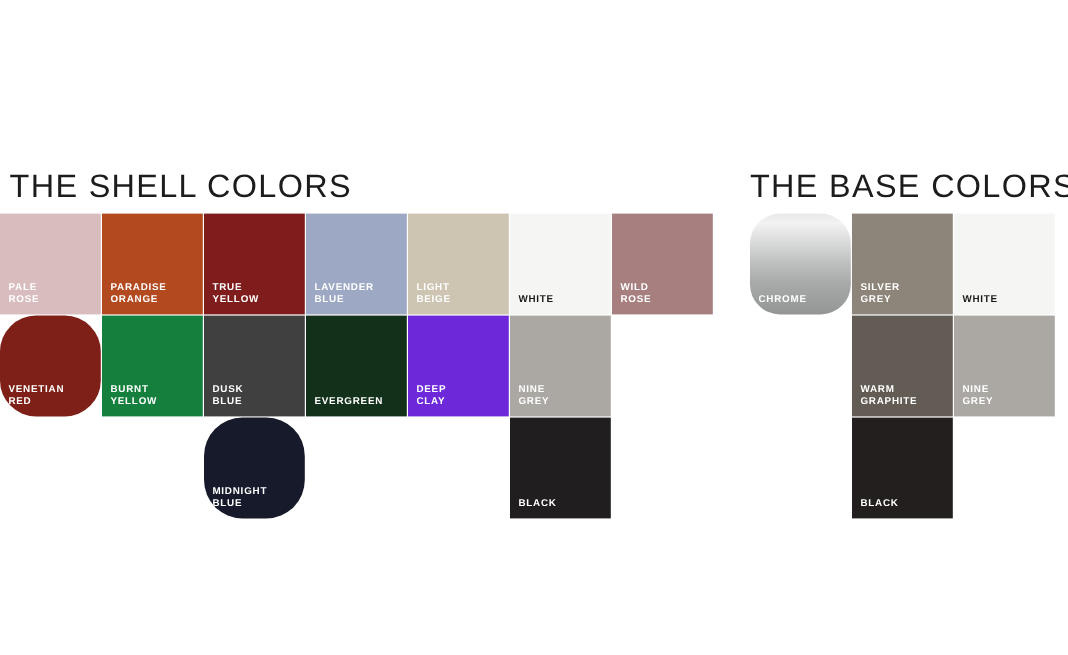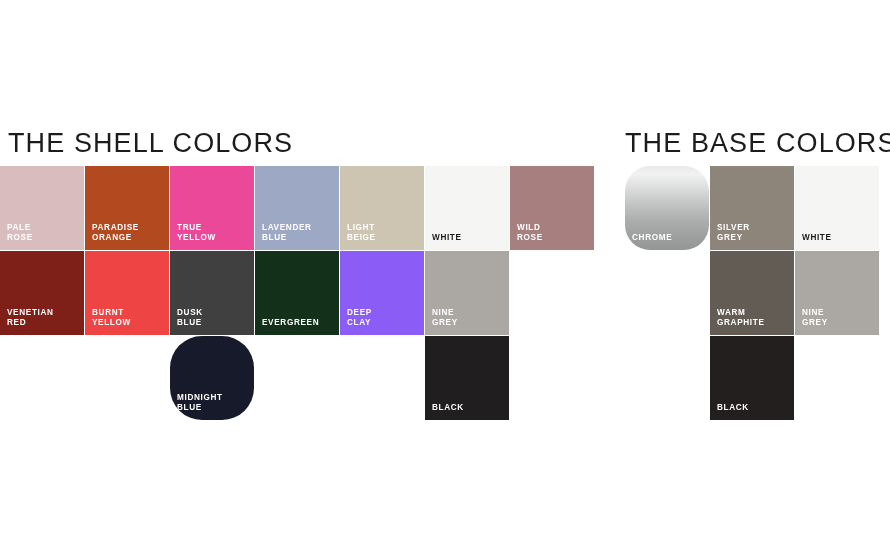--- a/index.html
+++ b/index.html
@@ -12,21 +12,21 @@
     width: 890px;
     height: 546px;
     position: relative;
     overflow: hidden;
     font-family: "Liberation Sans", sans-serif;
     -webkit-font-smoothing: antialiased;
   }
 
   .board {
     position: absolute;
-    top: 0;
+    top: 12px;
     left: 0;
     width: 890px;
     height: 498px;
   }
 
   
   .section {
     position: absolute;
   }
   .section.shell  { left: 0px;   top: 128px; }
@@ -90,55 +90,55 @@
     <h1 class="section-title">THE SHELL COLORS</h1>
     <div class="grid shell-grid">
         <div class="swatch" style="background: rgb(216, 188, 190);">
           <span class="swatch-label">PALE
 ROSE</span>
         </div>
         <div class="swatch" style="background: rgb(178, 73, 31);">
           <span class="swatch-label">PARADISE
 ORANGE</span>
         </div>
-        <div class="swatch" style="background: #ec4899;">
+        <div class="swatch" style="background: #7f1d1d;">
           <span class="swatch-label">TRUE
 YELLOW</span>
         </div>
         <div class="swatch" style="background: rgb(157, 169, 196);">
           <span class="swatch-label">LAVENDER
 BLUE</span>
         </div>
         <div class="swatch" style="background: rgb(205, 196, 178);">
           <span class="swatch-label">LIGHT
 BEIGE</span>
         </div>
         <div class="swatch dark-label" style="background: rgb(245, 245, 244);">
           <span class="swatch-label">WHITE</span>
         </div>
         <div class="swatch" style="background: rgb(168, 127, 127); padding-left: 35px;">
           <span class="swatch-label">WILD
 ROSE</span>
         </div>
-        <div class="swatch" style="background: rgb(126, 32, 24);">
+        <div class="swatch" style="background: rgb(126, 32, 24); border-radius: 30px;">
           <span class="swatch-label">VENETIAN
 RED</span>
         </div>
-        <div class="swatch" style="background: #ef4444; padding-left: 48px;">
+        <div class="swatch" style="background: #15803d; padding-left: 48px;">
           <span class="swatch-label">BURNT
 YELLOW</span>
         </div>
         <div class="swatch" style="background: #404040;">
           <span class="swatch-label">DUSK
 BLUE</span>
         </div>
         <div class="swatch" style="background: rgb(19, 48, 26);">
           <span class="swatch-label">EVERGREEN</span>
         </div>
-        <div class="swatch" style="background: #8b5cf6; padding-left: 20px;">
+        <div class="swatch" style="background: #6d28d9; padding-left: 20px;">
           <span class="swatch-label">DEEP
 CLAY</span>
         </div>
         <div class="swatch" style="background: rgb(171, 168, 164);">
           <span class="swatch-label">NINE
 GREY</span>
         </div>
         <div class="swatch empty"></div>
         <div class="swatch empty"></div>
         <div class="swatch empty"></div>

